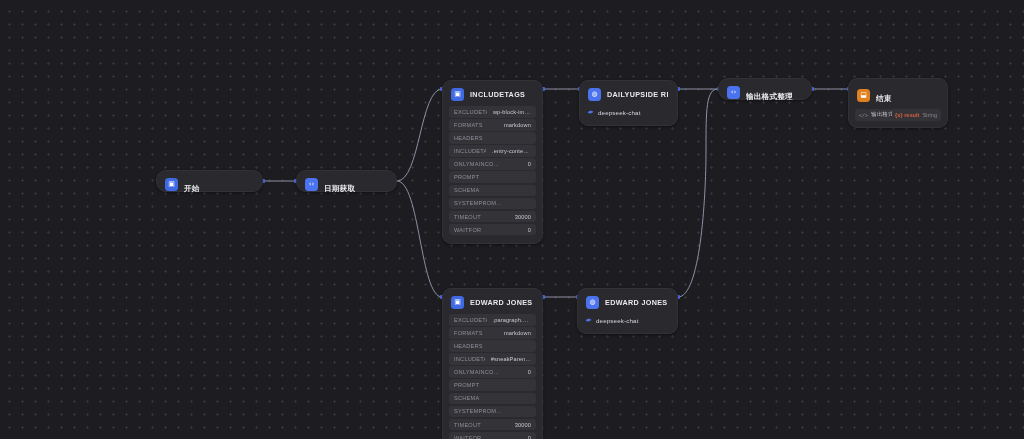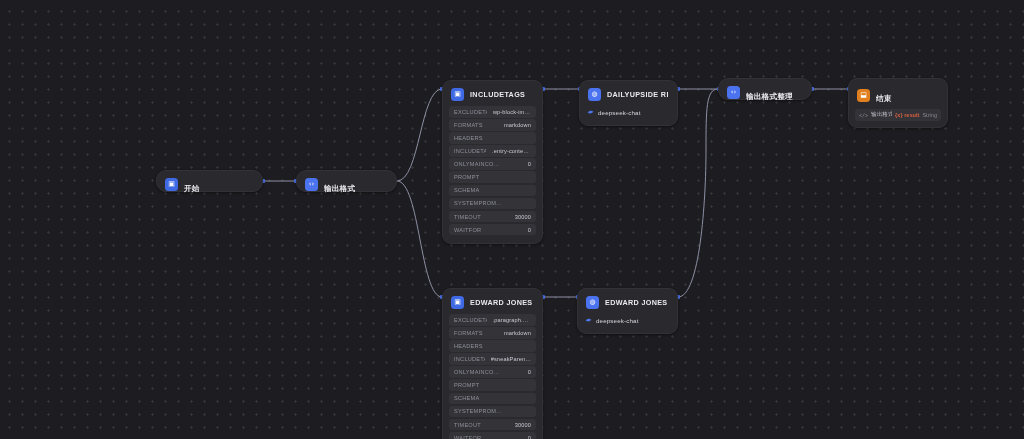--- a/index.html
+++ b/index.html
@@ -202,21 +202,21 @@
   <div class="node pill" style="left:156px; top:170px; width:107px; height:22px;">
     <div class="node-head" style="padding:4.5px 8px;">
       <span class="node-icon ic-blue">▣</span>
       <span class="node-title cjk">开始</span>
     </div>
   </div>
 
   <div class="node pill" style="left:296px; top:170px; width:101px; height:22px;">
     <div class="node-head" style="padding:4.5px 8px;">
       <span class="node-icon ic-blue2">‹›</span>
-      <span class="node-title cjk">输出格式</span>
+      <span class="node-title cjk">日期获取</span>
     </div>
   </div>
 
   <div class="node has-body" style="left:442px; top:80px; width:101px;">
     <div class="node-head">
       <span class="node-icon ic-blue">▣</span>
       <span class="node-title">INCLUDETAGS</span>
     </div>
     <div class="props">
       <div class="prop-row">

